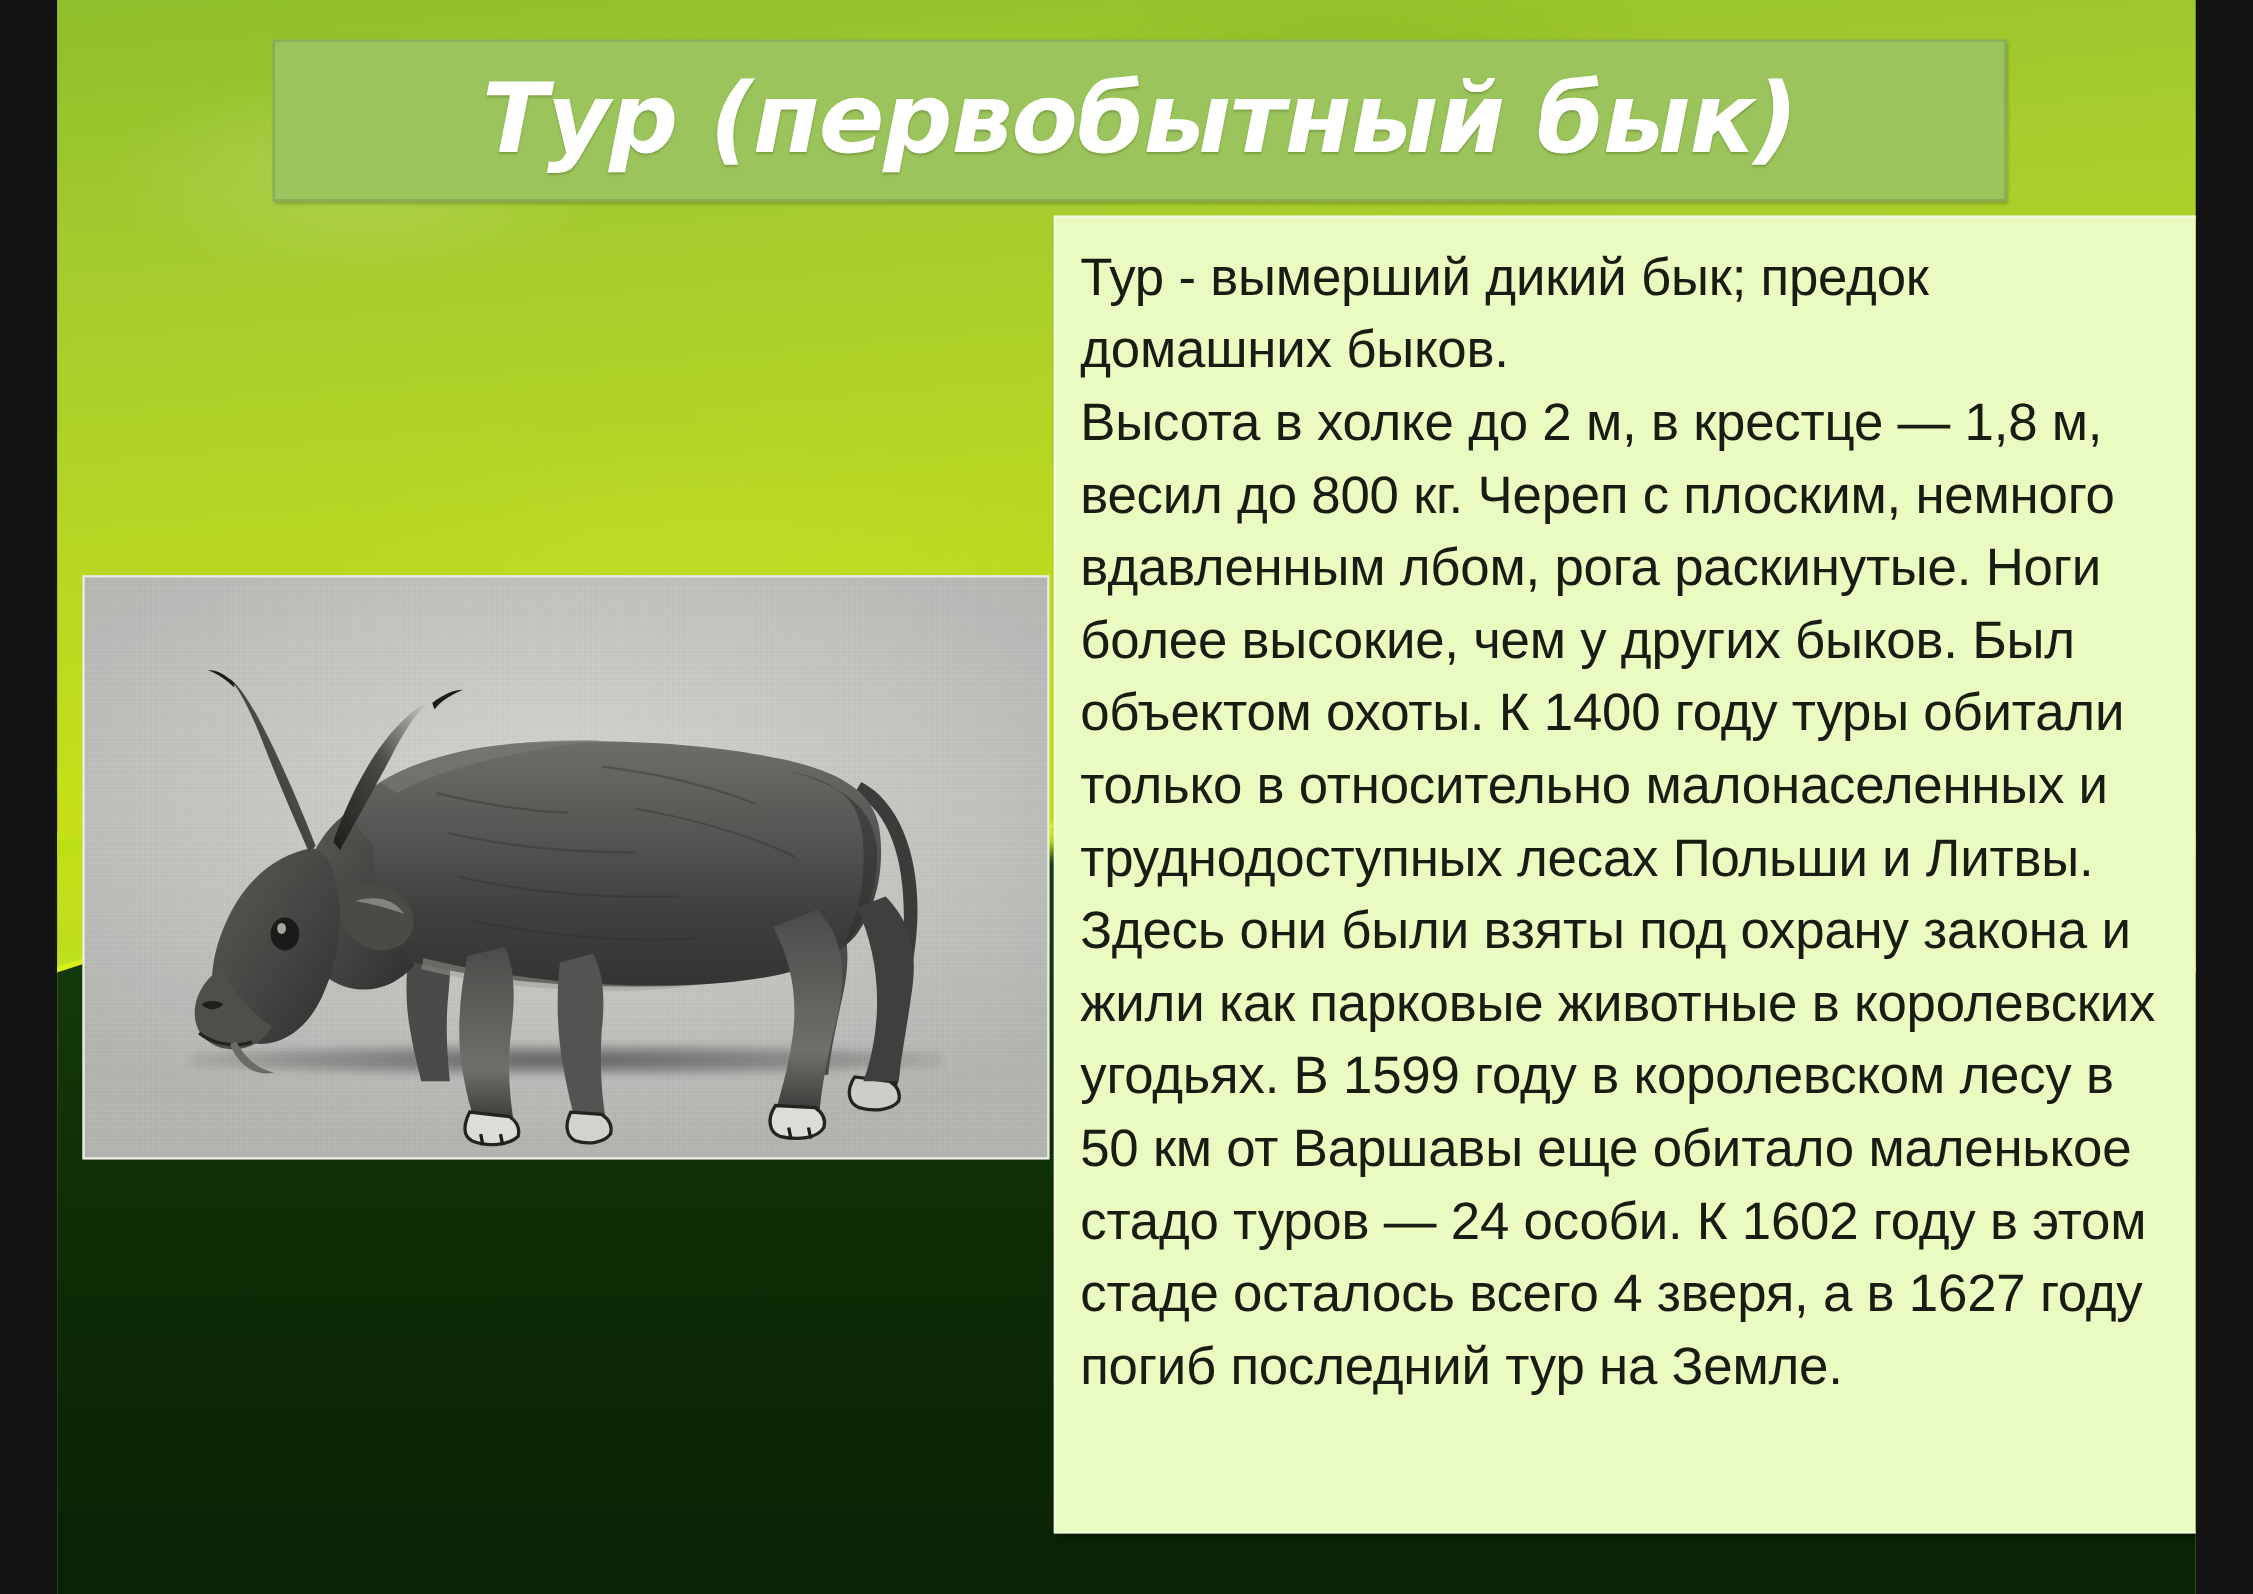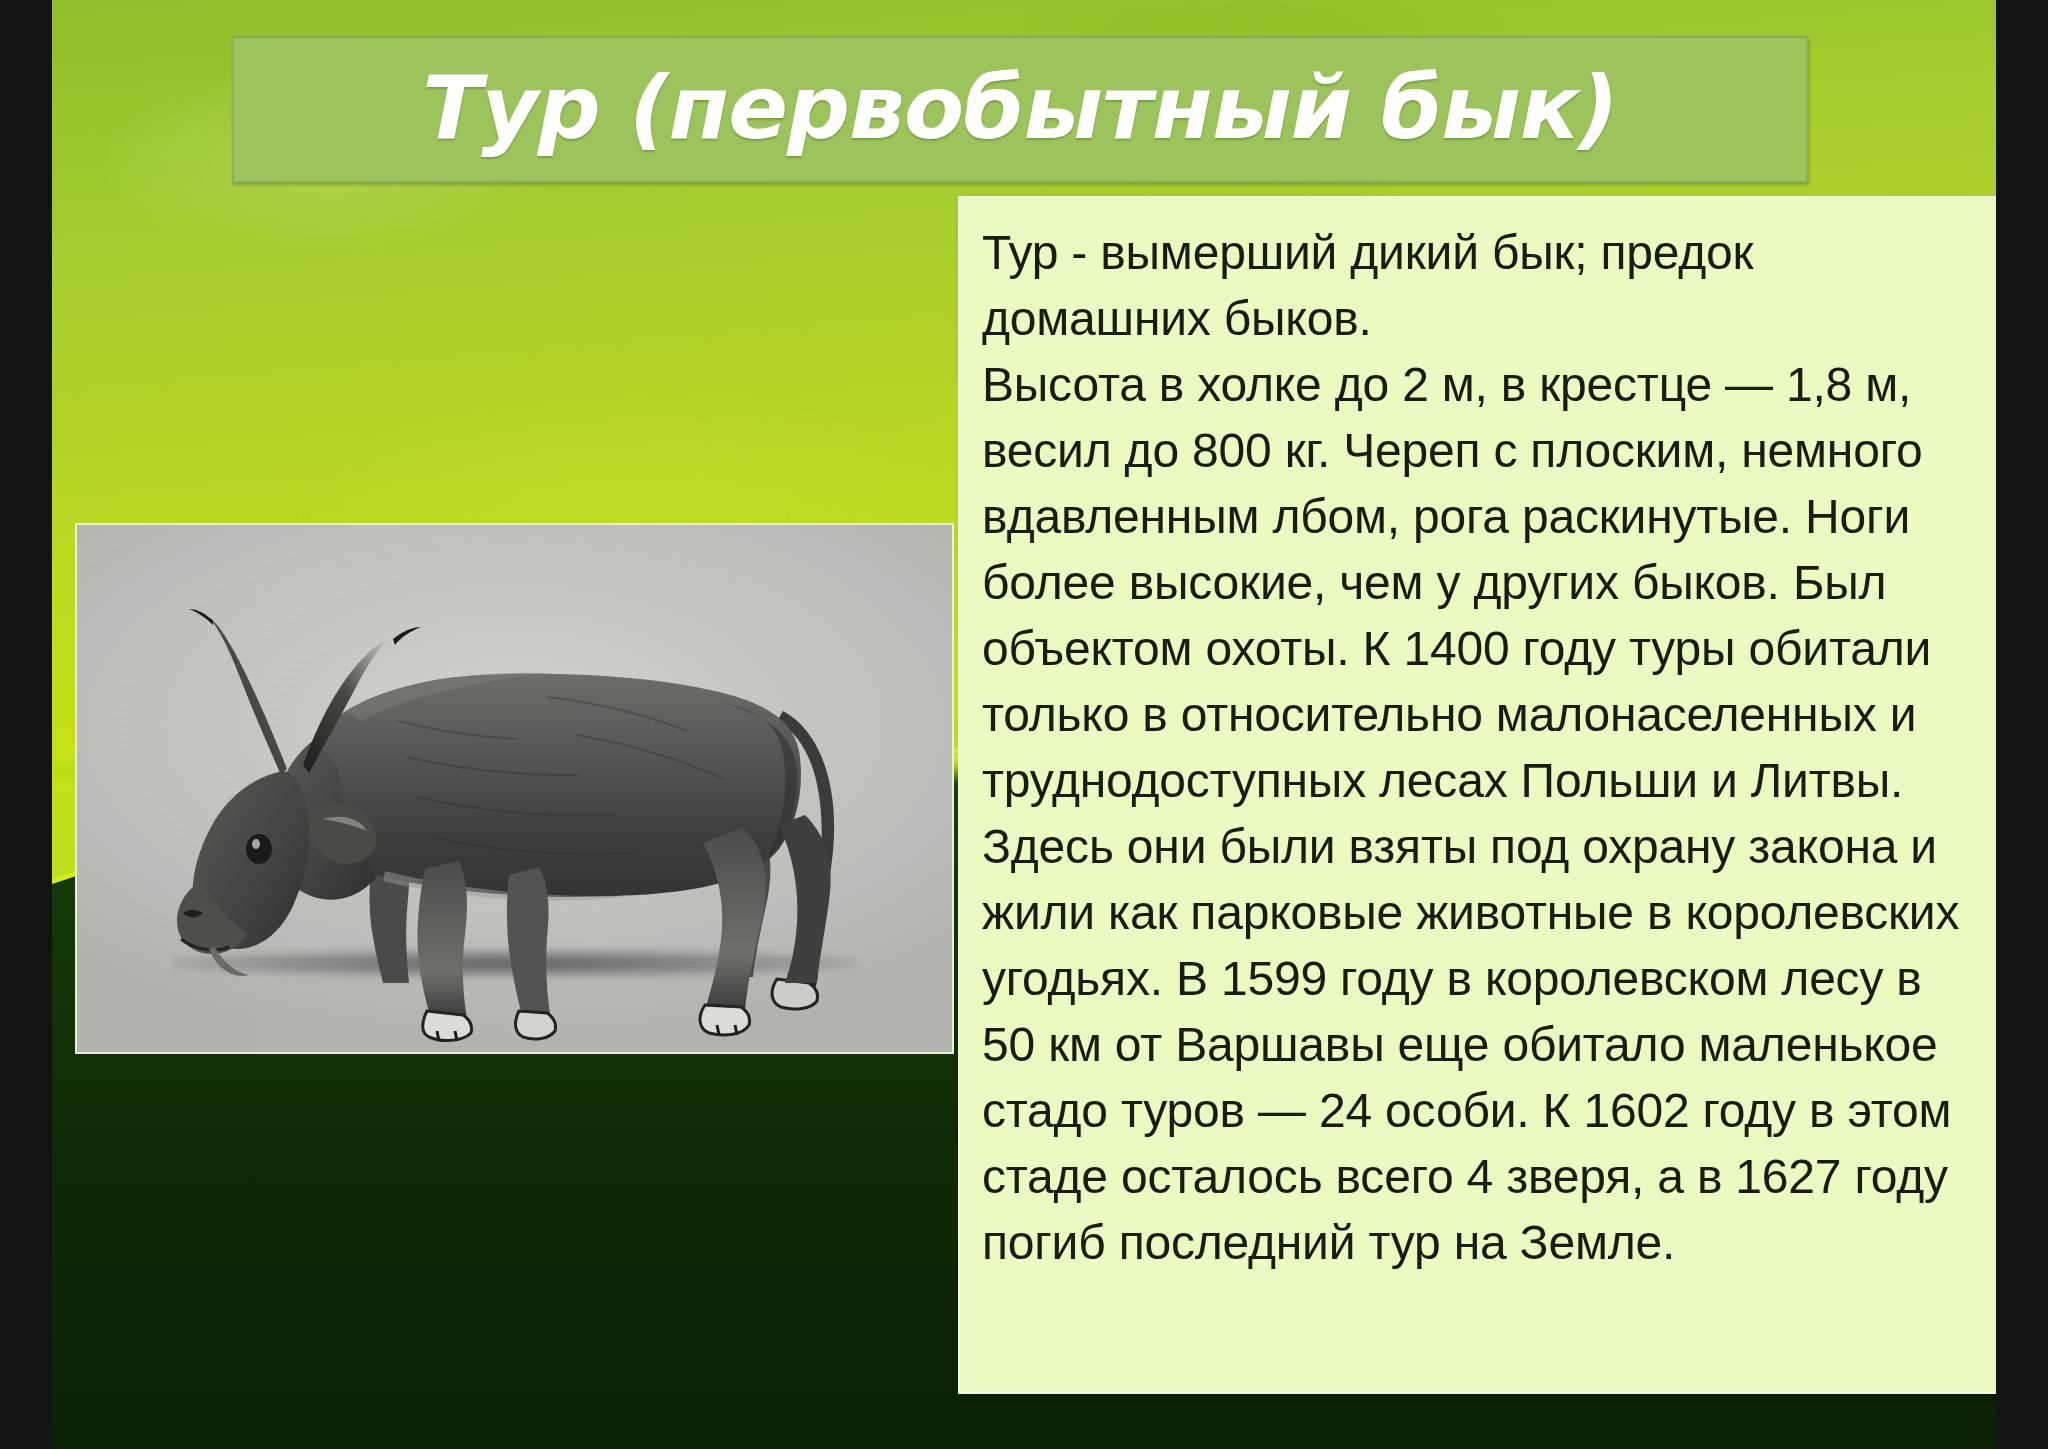--- a/index.html
+++ b/index.html
@@ -81,21 +81,21 @@
     width:132%; height:20%;
     border-radius: 62% 62% 0 0 / 100% 100% 0 0;
     background: linear-gradient(180deg, rgba(170,210,40,0) 0%, rgba(190,225,40,.35) 70%, rgba(225,245,60,.65) 100%);
     filter: blur(8px);
     pointer-events:none;
   }
 
   
   #title-banner {
     position: absolute;
-    left: 180px;
+    left: 196px;
     top: 36px;
     width: 1572px;
     height: 143px;
     background: #9cc45c;
     border: 2px solid #8aab58;
     box-shadow: 1px 2px 3px rgba(0,0,0,.22);
     display: flex;
     align-items: center;
     justify-content: center;
     overflow: hidden;

